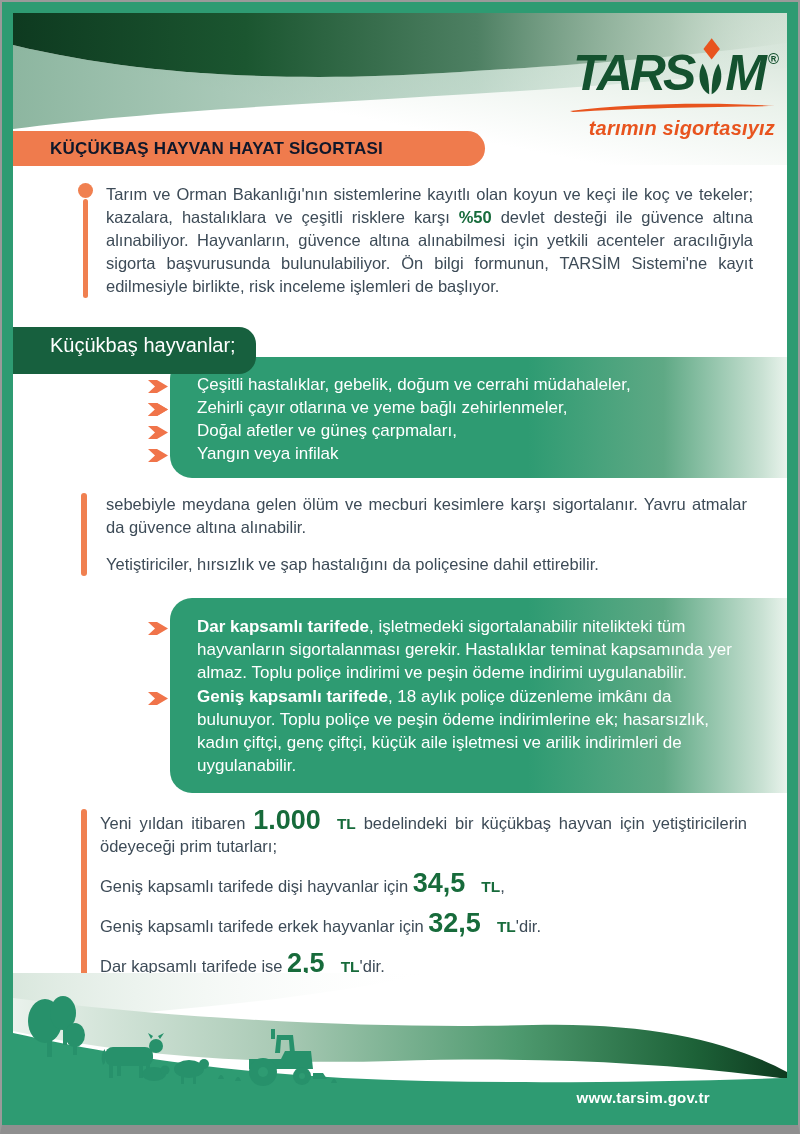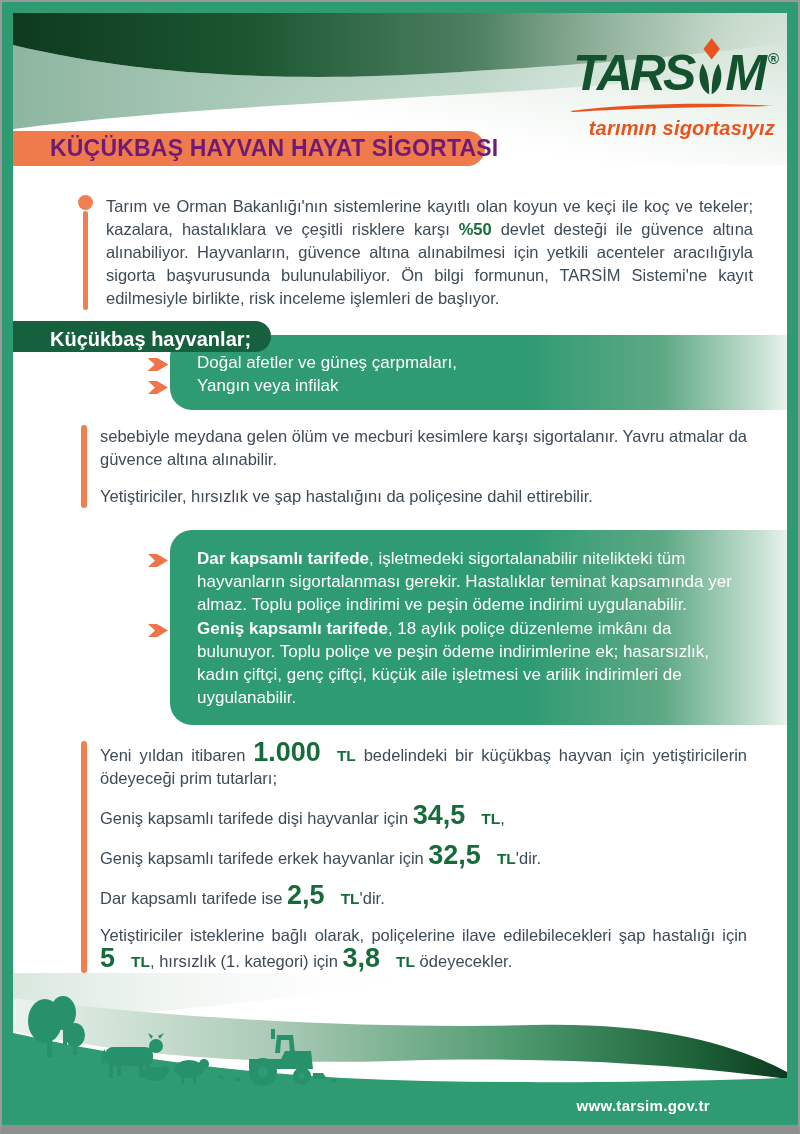--- a/index.html
+++ b/index.html
@@ -36,66 +36,66 @@
   .logo-row .leafi{margin:0 1px -1px 3px;}
   .logo-row .reg{font-size:15px;font-style:normal;letter-spacing:0;position:relative;top:-30px;left:4px;}
   .logo-swoosh{margin-top:6px;}
   .tagline{
     color:#E8541E;font-weight:bold;font-style:italic;
     font-size:20px;margin-top:1px;letter-spacing:0.2px;
   }
   .title-bar{
     position:absolute;left:0;top:118px;height:35px;width:472px;
     background:#EF7B4D;border-radius:0 18px 18px 0;
-    color:#701a75;font-weight:bold;font-size:23px;line-height:35px;
+    color:#0f172a;font-weight:bold;font-size:17px;line-height:35px;
     padding-left:37px;letter-spacing:0.2px;white-space:nowrap;
     z-index:3;
   }
   
   .sec{display:flex;color:#3D4B57;}
   .sec .txt{flex:1;font-size:16.5px;line-height:23px;text-align:justify;}
   .sec .txt p{margin:0 0 14px 0;}
   .sec .txt p:last-child{margin-bottom:0;}
-  .secA{margin:30px 34px 0 64px;gap:13px;}
-  .secB{margin:15px 40px 0 68px;gap:13px;}
+  .secA{margin:18px 34px 0 64px;gap:13px;}
+  .secB{margin:15px 40px 0 68px;gap:19px;}
   .secC{margin:16px 40px 0 68px;gap:13px;}
   .pinline{width:16px;display:flex;flex-direction:column;align-items:center;align-self:stretch;}
   .pinline .dot{width:15px;height:15px;border-radius:50%;background:#F08050;}
   .pinline .stem{width:5px;flex:1;background:#F08050;border-radius:3px;margin-top:1px;}
   .oline{width:6px;background:#F08050;border-radius:3px;align-self:stretch;}
   .ghl{color:#176B3B;font-weight:bold;}
   .num{color:#176B3B;font-weight:bold;font-size:27px;}
   .tl{color:#176B3B;font-weight:bold;font-size:15.5px;margin-left:16px;}
   
   .green-bar{
     position:relative;z-index:2;
-    display:inline-block;margin-top:11px;
-    height:31px;line-height:36px;
+    display:inline-block;margin-top:29px;
+    height:47px;line-height:36px;
     background:#17603E;border-radius:0 17px 17px 0;
-    color:#fff;font-weight:bold;font-size:20px;
+    color:#fff;font-weight:normal;font-size:20px;
     padding:0 20px 0 37px;white-space:nowrap;
   }
   .panel{
     position:relative;z-index:1;
     margin-left:157px;
     border-radius:22px 0 0 22px;
     background:linear-gradient(90deg,#2E9B72 0%,#2E9B72 58%,#5FA985 80%,#C9E1D3 96%,#E9F3EC 100%);
     color:#fff;font-size:17px;line-height:23px;
   }
   .panel1{margin-top:-17px;padding:16px 26px 13px 27px;}
   .panel2{margin-top:22px;padding:17px 36px 15px 27px;}
   .prow{position:relative;}
   .prow .arrow{position:absolute;left:-49px;top:4px;}
   .panel2 .prow{margin-bottom:1px;}
   .panel2 .ptxt b{font-weight:bold;}
   
   .footer{position:absolute;left:0;right:0;bottom:0;height:141px;overflow:hidden;background:#fff;}
   .footer svg{position:absolute;left:0;top:0;}
   .url{
-    position:absolute;right:77px;bottom:0;
+    position:absolute;right:77px;bottom:8px;
     color:#fff;font-size:15px;font-weight:bold;letter-spacing:0.3px;
   }
 </style>
 </head>
 <body>
 
 <div class="page">
   <div class="inner">
 
     <div class="hero">
@@ -156,25 +156,32 @@
       <div class="green-bar">
         <span>Küçükbaş hayvanlar;</span>
       </div>
     </div>
 
     <div class="panel panel1">
       <div class="prow">
         <span class="arrow"><svg width="21" height="15" viewBox="0 0 21 15">
               <path d="M0,1 h9 l11,6.5 l-11,6.5 h-9 l7,-6.5 Z" fill="#F0744A"></path>
             </svg></span>
-      </div>
-      <div class="prow">
-        <span class="arrow"><svg width="21" height="15" viewBox="0 0 21 15">
-              <path d="M0,1 h9 l11,6.5 l-11,6.5 h-9 l7,-6.5 Z" fill="#F0744A"></path>
-            </svg></span>
+        <span class="ptxt">Çeşitli hastalıklar, gebelik, doğum ve cerrahi müdahaleler,</span>
+      </div>
+      <div class="prow">
+        <span class="arrow"><svg width="21" height="15" viewBox="0 0 21 15">
+              <path d="M0,1 h9 l11,6.5 l-11,6.5 h-9 l7,-6.5 Z" fill="#F0744A"></path>
+            </svg></span>
+      </div>
+      <div class="prow">
+        <span class="arrow"><svg width="21" height="15" viewBox="0 0 21 15">
+              <path d="M0,1 h9 l11,6.5 l-11,6.5 h-9 l7,-6.5 Z" fill="#F0744A"></path>
+            </svg></span>
+        <span class="ptxt">Zehirli çayır otlarına ve yeme bağlı zehirlenmeler,</span>
       </div>
       <div class="prow">
         <span class="arrow"><svg width="21" height="15" viewBox="0 0 21 15">
               <path d="M0,1 h9 l11,6.5 l-11,6.5 h-9 l7,-6.5 Z" fill="#F0744A"></path>
             </svg></span>
         <span class="ptxt">Doğal afetler ve güneş çarpmaları,</span>
       </div>
       <div class="prow">
         <span class="arrow"><svg width="21" height="15" viewBox="0 0 21 15">
               <path d="M0,1 h9 l11,6.5 l-11,6.5 h-9 l7,-6.5 Z" fill="#F0744A"></path>

